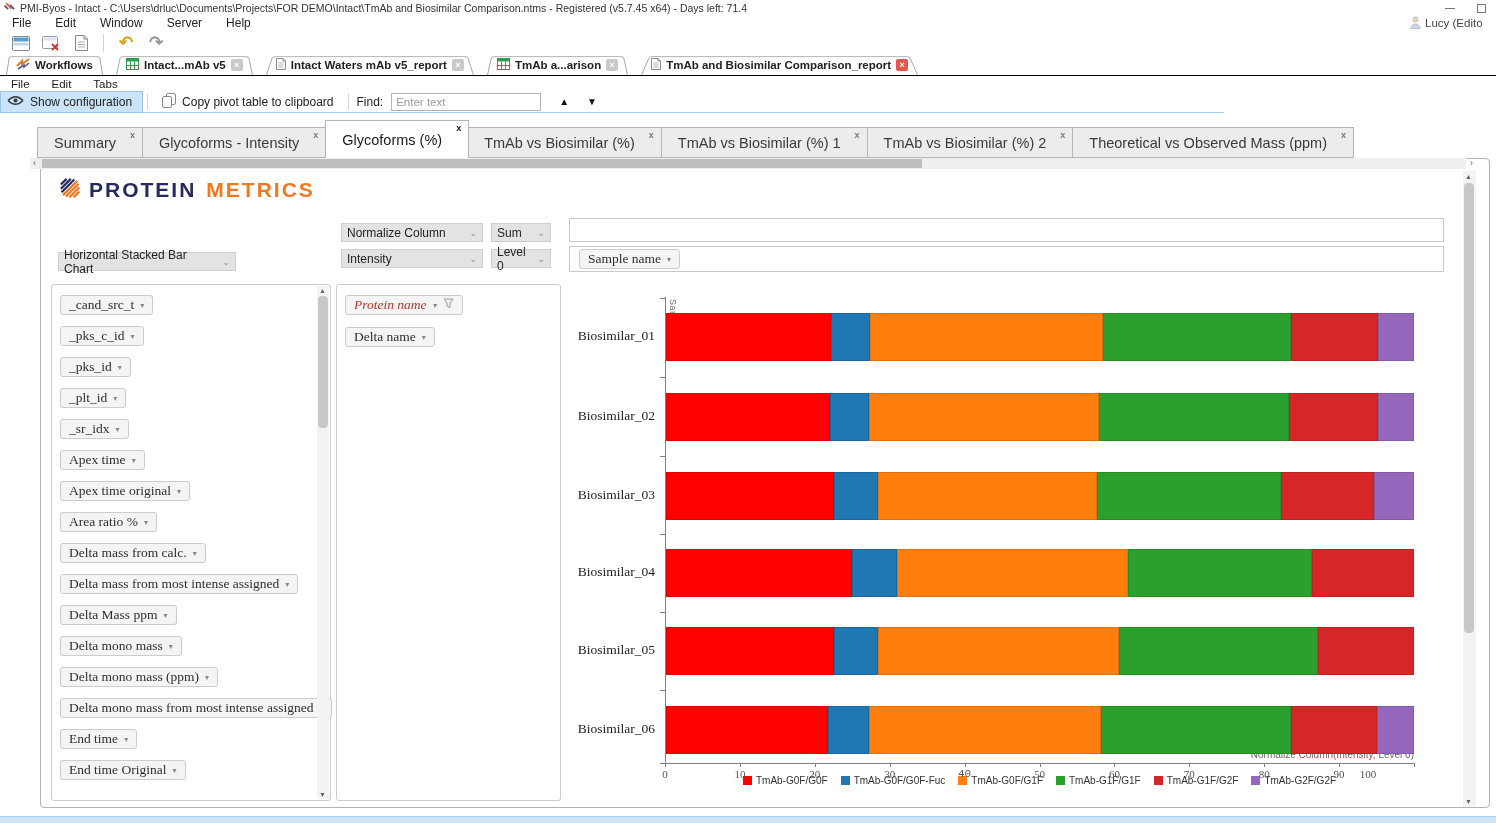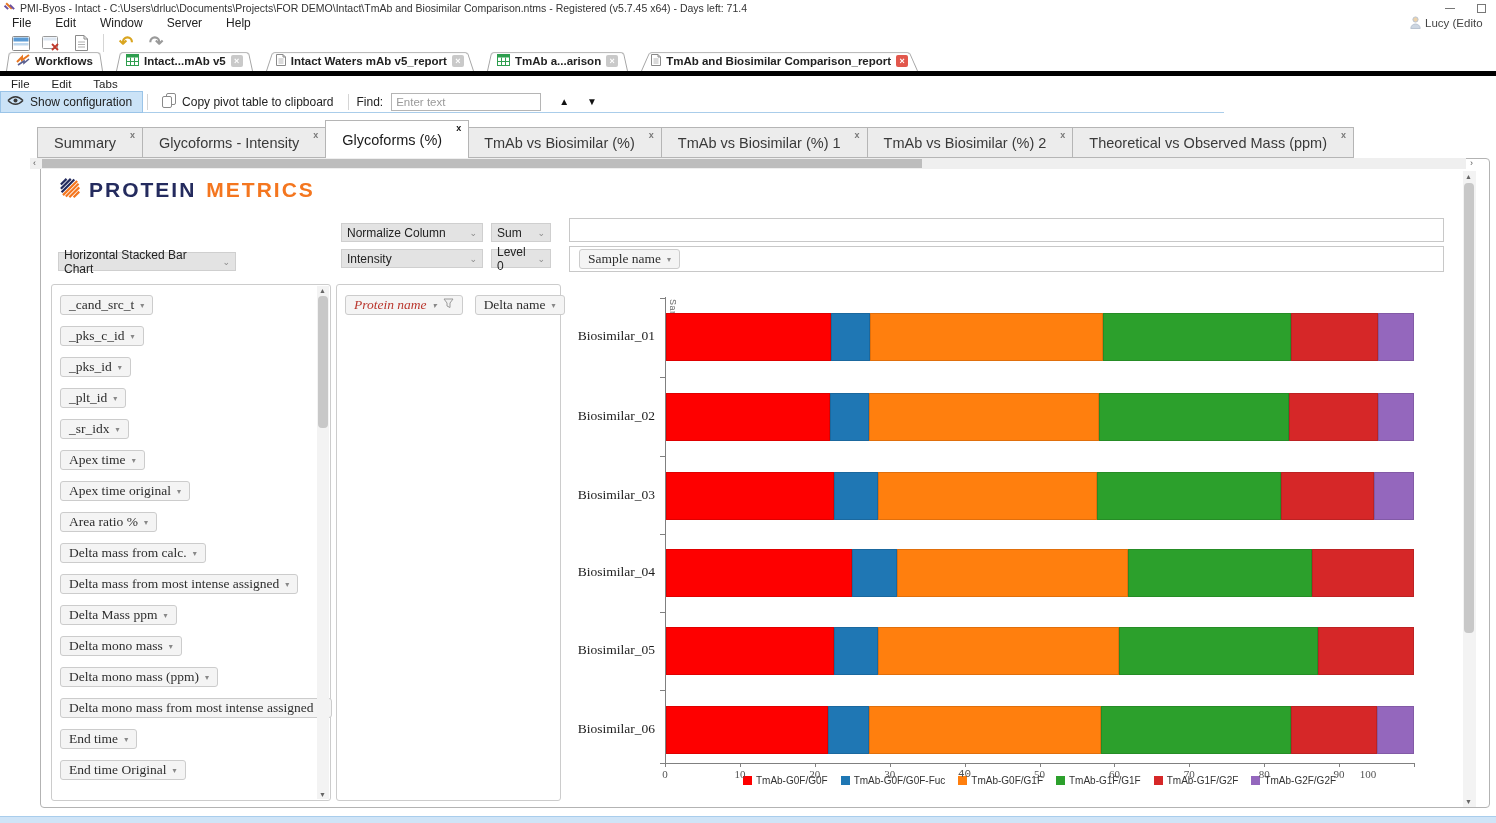--- a/index.html
+++ b/index.html
@@ -22,21 +22,21 @@
 
   #toolbar { position:absolute; left:0; top:31px; width:1496px; height:24px;
     display:flex; align-items:center; gap:8px; padding-left:10px; background:#fff; }
   .tbtn { width:22px; height:20px; display:flex; align-items:center; justify-content:center; }
   .tb-sep { width:1px; height:18px; background:#d5d5d5; margin:0 3px; }
   .undo-glyph { font-size:17px; font-weight:bold; color:#d9a520; line-height:16px; }
   .redo-glyph { font-size:17px; font-weight:bold; color:#9a9a9a; line-height:16px; }
 
   
   #doctabbar { position:absolute; left:0; top:55px; width:1496px; height:21px;
-    border-bottom:5px solid #000000; display:flex; align-items:flex-end; padding-left:6px; gap:13px; background:#fff; }
+    border-bottom:1px solid #000000; display:flex; align-items:flex-end; padding-left:6px; gap:13px; background:#fff; }
   .doctab { position:relative; height:20px; display:flex; align-items:center; padding:0 10px; }
   .doctab-bg { position:absolute; inset:0; background:#fff; border:1px solid #a5a5a5; border-bottom:none;
     border-radius:3px 3px 0 0; transform:perspective(22px) rotateX(4deg); transform-origin:50% 100%; }
   .doctab-content { position:relative; display:flex; align-items:center; gap:5px;
     font-size:11.5px; font-weight:bold; color:#222; white-space:nowrap; }
   .doctab .close-box { width:12px; height:12px; border-radius:2px; background:#c9c9c9; color:#fff;
     font-size:9px; font-weight:bold; line-height:12px; text-align:center; }
   .doctab.active .close-box { background:#e2574c; }
 
   #reportmenubar { position:absolute; left:0; top:76px; width:1496px; height:15px;
@@ -93,21 +93,21 @@
 
   #fields-panel { position:absolute; left:10px; top:125px; width:280px; height:517px;
     border:1px solid #ccc; border-radius:3px; background:#fff; }
   #fields-list { position:absolute; left:8px; top:10px; display:flex; flex-direction:column; gap:11px; }
   .vscroll { position:absolute; width:12px; background:#f3f3f3; }
   .vscroll .vthumb { position:absolute; left:1px; width:10px; background:#c8c8c8; border-radius:4px; }
   .vs-arrow { position:absolute; font-size:7px; color:#666; left:2px; }
 
   #rows-panel { position:absolute; left:295px; top:125px; width:225px; height:517px;
     border:1px solid #ccc; border-radius:3px; background:#fff; }
-  #rows-list { position:absolute; left:8px; top:10px; display:flex; flex-direction:row; gap:12px; align-items:flex-start; }
+  #rows-list { position:absolute; left:8px; top:10px; display:flex; flex-direction:column; gap:12px; align-items:flex-start; }
 
   
   #chart { position:absolute; left:0; top:0; width:100%; height:100%; pointer-events:none; }
   .yaxis-line { position:absolute; left:624px; top:138px; width:1px; height:466px; background:#808080; }
   .xaxis-line { position:absolute; left:624px; top:604px; width:750px; height:1px; background:#808080; }
   .ytick { position:absolute; width:5px; height:1px; background:#808080; left:619px; }
   .xtick { position:absolute; width:1px; height:4px; background:#808080; top:604px; }
   .xtick-label { position:absolute; top:609px; width:40px; margin-left:-20px; text-align:center;
     font-family:"Liberation Serif", serif; font-size:11px; color:#555; }
   .ylabel { position:absolute; width:130px; text-align:right; font-family:"Liberation Serif", serif;
@@ -462,20 +462,21 @@
           <span>Delta name</span>
           <span class="dd">▾</span>
         </span>
       </div>
   </div>
 
   <div id="chart">
     <div class="yaxis-line"></div>
     <div class="xaxis-line"></div>
     <div id="yaxis-title">Sample name</div>
+    <div id="axis-note">Normalize Column(Intensity, Level 0)</div>
     <div id="bars">
         <div class="bar-row" style="top: 154px;">
           <div class="bar-seg" title="TmAb-G0F/G0F: 22" style="width: 164.78px; background: rgb(254, 0, 0);"></div>
           <div class="bar-seg" title="TmAb-G0F/G0F-Fuc: 5.3" style="width: 39.697px; background: rgb(31, 119, 180);"></div>
           <div class="bar-seg" title="TmAb-G0F/G1F: 31.1" style="width: 232.939px; background: rgb(255, 127, 14);"></div>
           <div class="bar-seg" title="TmAb-G1F/G1F: 25.2" style="width: 188.748px; background: rgb(44, 160, 44);"></div>
           <div class="bar-seg" title="TmAb-G1F/G2F: 11.6" style="width: 86.884px; background: rgb(214, 39, 40);"></div>
           <div class="bar-seg" title="TmAb-G2F/G2F: 4.8" style="width: 35.952px; background: rgb(148, 103, 189);"></div>
         </div>
         <div class="bar-row" style="top: 234px;">

